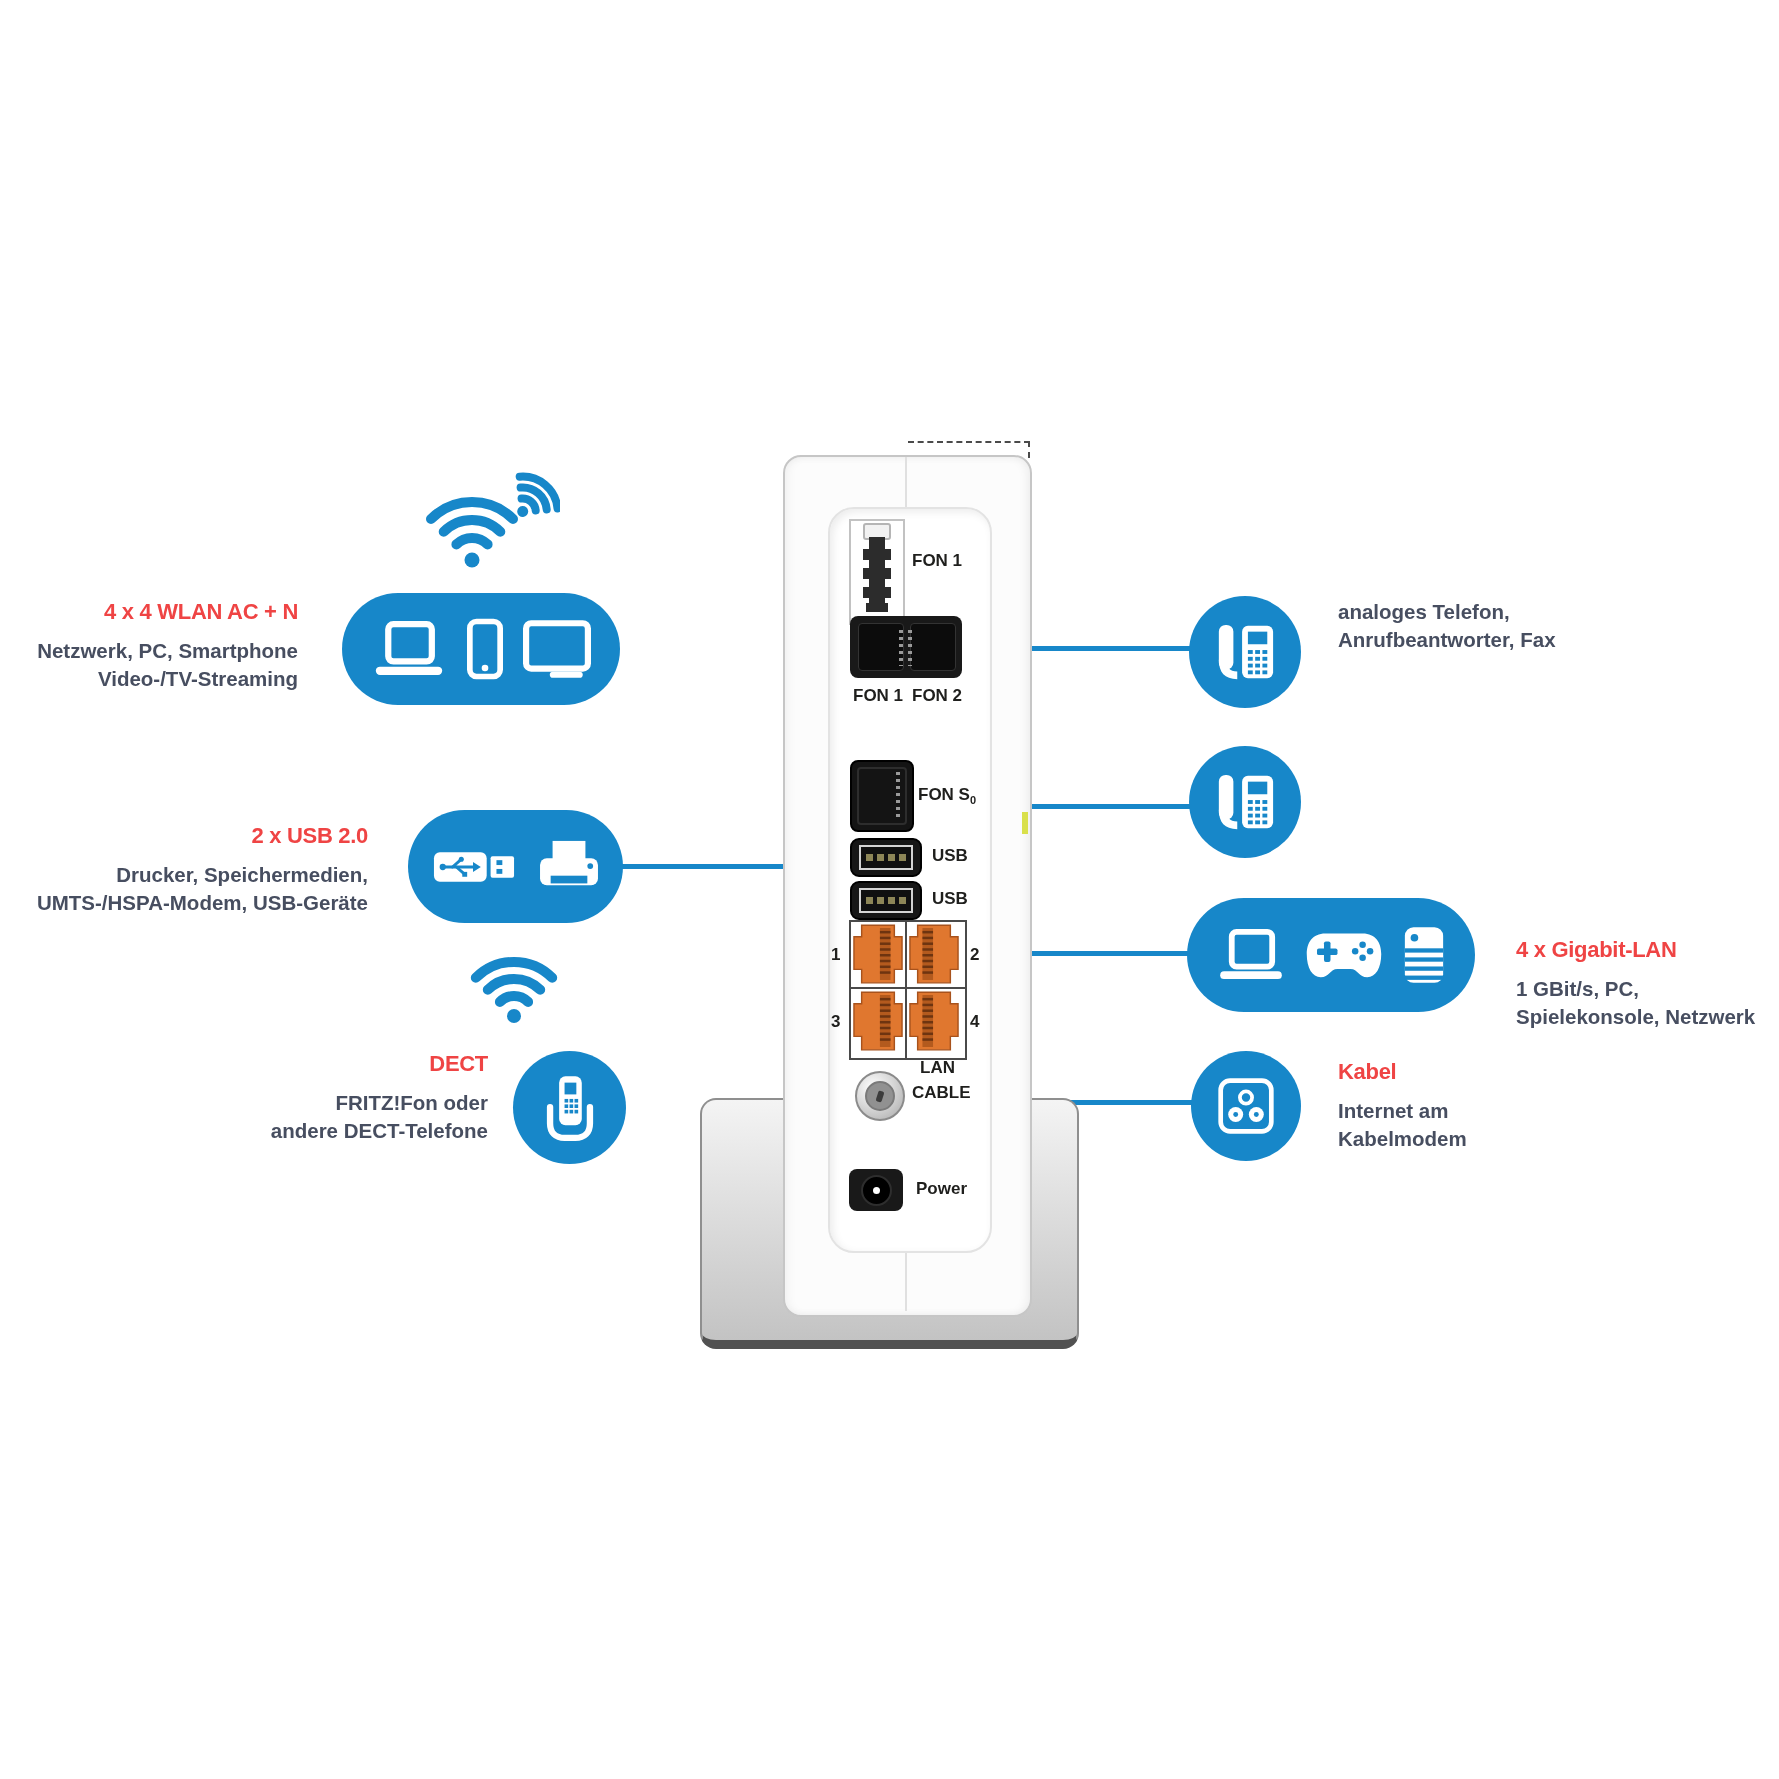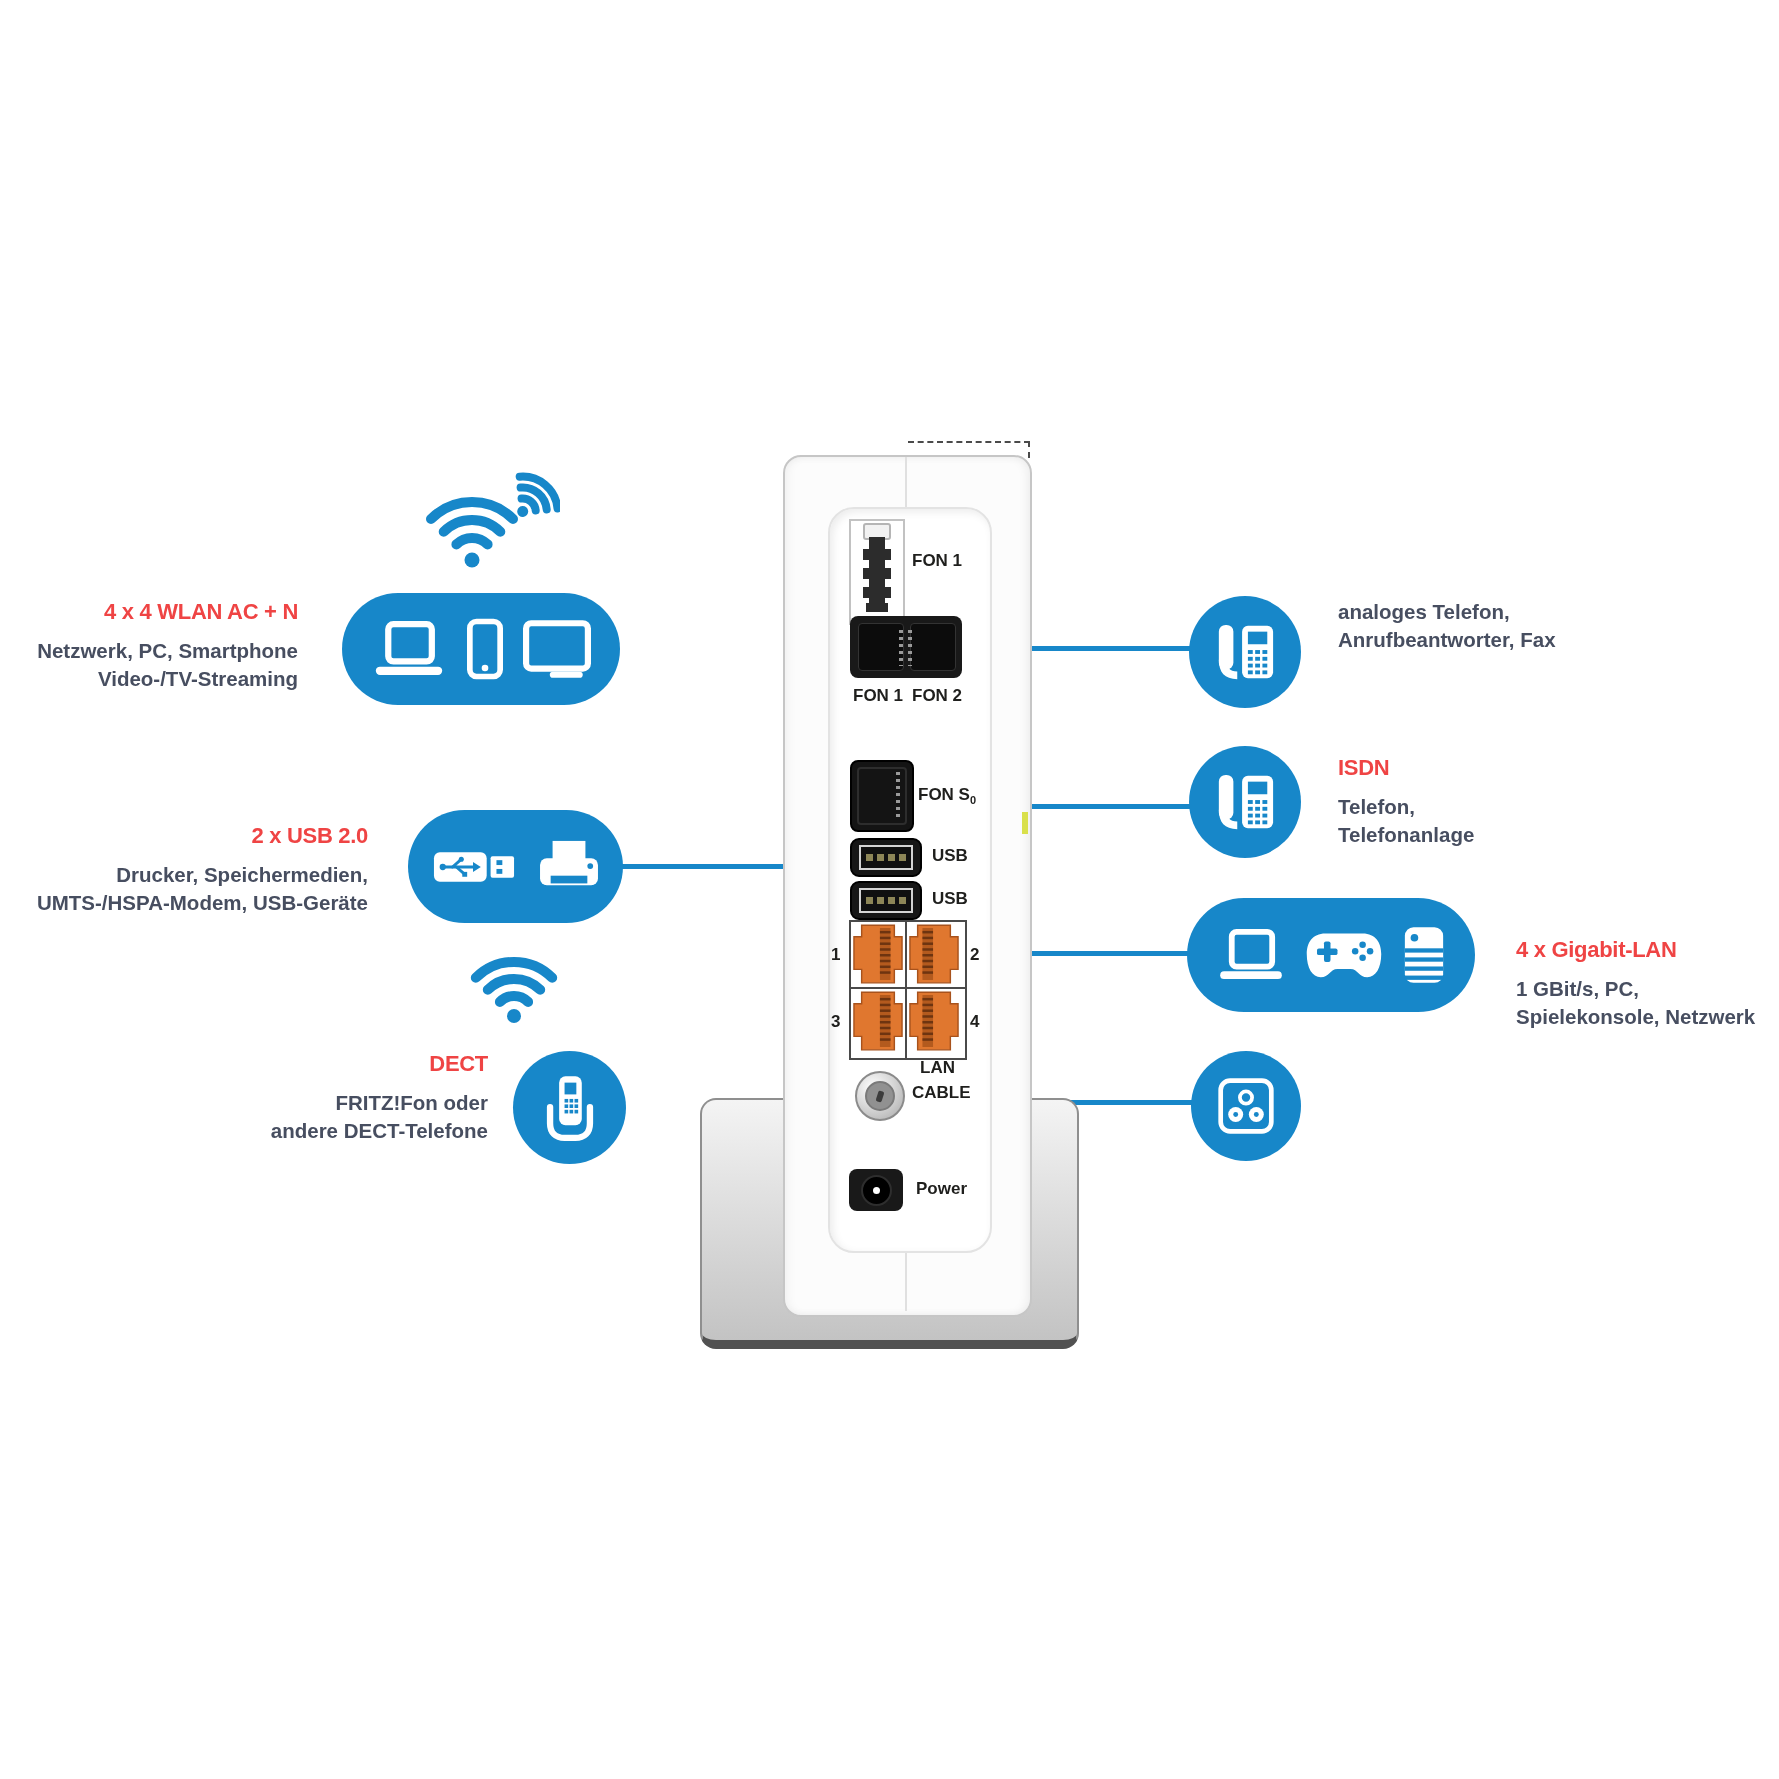--- a/index.html
+++ b/index.html
@@ -354,25 +354,20 @@
           <rect x="51" y="37" width="5" height="4"></rect>
         <rect x="36" y="44" width="5" height="4"></rect>
           <rect x="43.5" y="44" width="5" height="4"></rect>
           <rect x="51" y="44" width="5" height="4"></rect>
         <rect x="36" y="51" width="5" height="4"></rect>
           <rect x="43.5" y="51" width="5" height="4"></rect>
           <rect x="51" y="51" width="5" height="4"></rect>
       </g>
     </svg>
   </div>
-  <div class="tb l" style="left:1338px;top:752px;width:400px;">
-    <p class="title">ISDN</p>
-    <p class="sub">Telefon,</p>
-    <p class="sub">Telefonanlage</p>
-  </div>
 
   <div class="pill" style="left:1187px;top:898px;width:288px;height:114px;gap:16px;">
     <svg width="70" height="52" viewBox="0 0 72 54">
       <rect x="16" y="3" width="42" height="36" rx="5" fill="none" stroke="#fff" stroke-width="6"></rect>
       <rect x="4" y="44" width="64" height="8" rx="4" fill="#fff"></rect>
     </svg>
     <svg width="84" height="54" viewBox="0 0 88 58">
       <path d="M24 6 H64 C78 6 84 16 84 28 C84 43 78 53 69 53 C60 53 59 44 51 44 H37 C29 44 28 53 19 53 C10 53 4 43 4 28 C4 16 10 6 24 6 Z" fill="#fff"></path>
       <rect x="15" y="22" width="22" height="7" rx="2" fill="#1787c9"></rect>
       <rect x="22.5" y="14.5" width="7" height="22" rx="2" fill="#1787c9"></rect>
@@ -403,14 +398,19 @@
   <div class="circle" style="left:1191px;top:1051px;width:110px;height:110px;">
     <svg width="60" height="60" viewBox="0 0 64 64">
       <rect x="5" y="5" width="54" height="54" rx="10" fill="none" stroke="#fff" stroke-width="5"></rect>
       <circle cx="32" cy="23" r="6.5" fill="none" stroke="#fff" stroke-width="4"></circle>
       <circle cx="21" cy="41" r="8" fill="#fff"></circle>
         <circle cx="21" cy="41" r="2.6" fill="#1787c9"></circle>
       <circle cx="43" cy="41" r="8" fill="#fff"></circle>
         <circle cx="43" cy="41" r="2.6" fill="#1787c9"></circle>
     </svg>
   </div>
+  <div class="tb l" style="left:1338px;top:1056px;width:400px;">
+    <p class="title">Kabel</p>
+    <p class="sub">Internet am</p>
+    <p class="sub">Kabelmodem</p>
+  </div>
 
 </div>
 
 </body></html>

